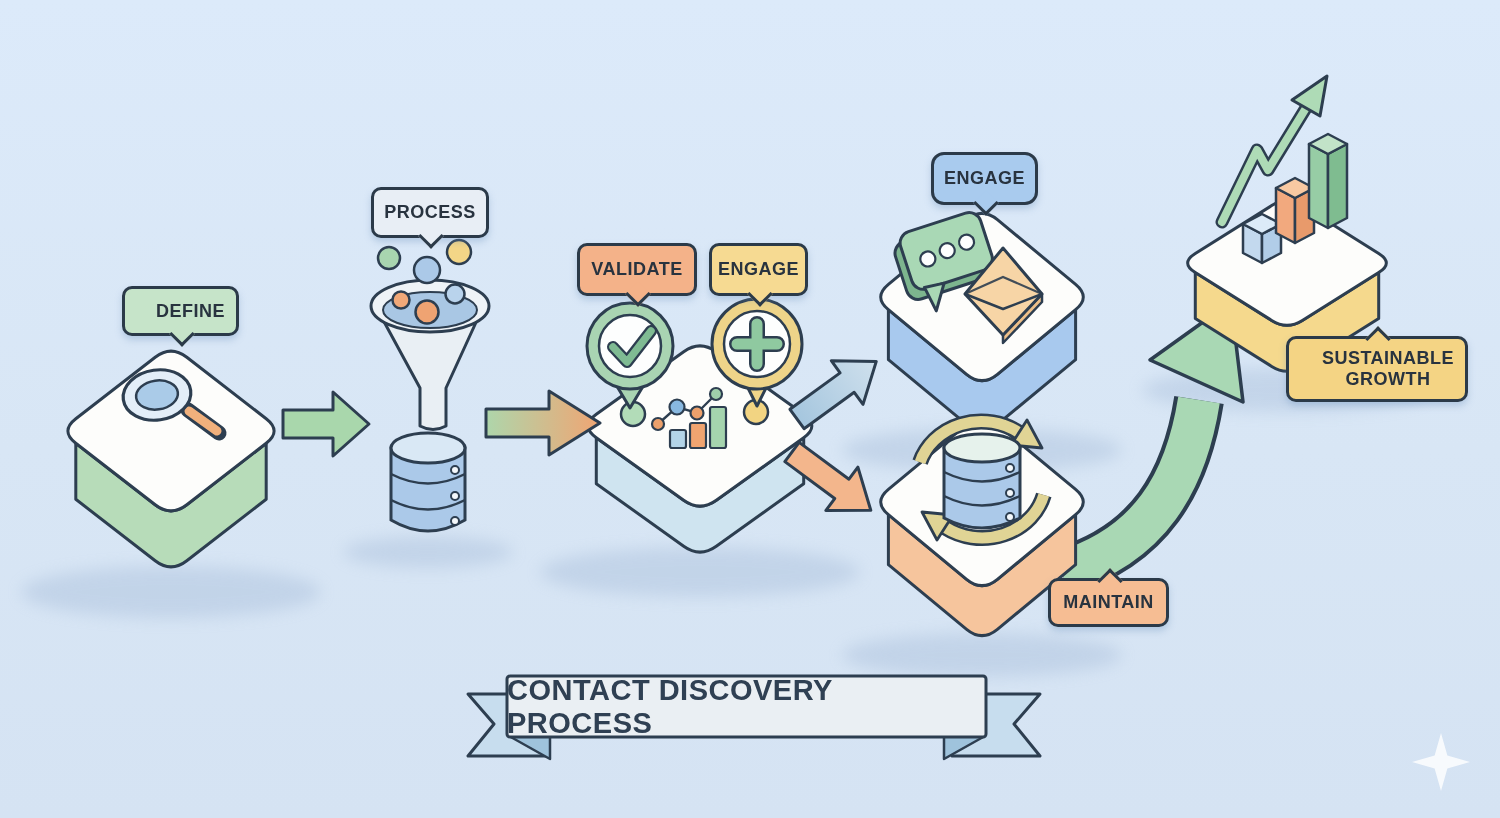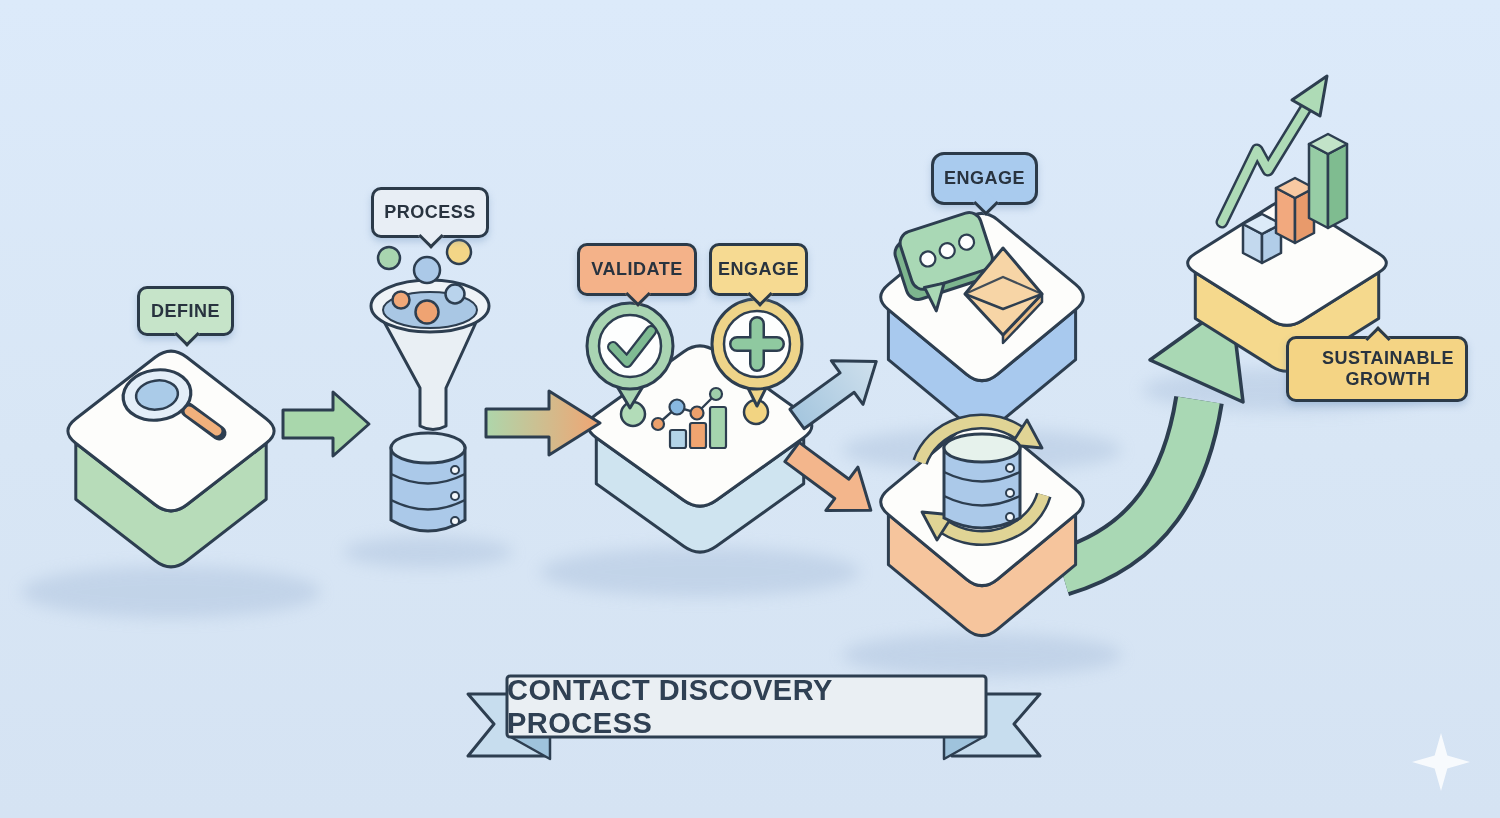--- a/index.html
+++ b/index.html
@@ -219,21 +219,21 @@
 
   <g stroke="#2d3e50" stroke-linejoin="round">
     <polygon points="546,694 468,694 494,724 468,756 546,756" fill="#c7ddee" stroke-width="3"></polygon>
     <polygon points="952,694 1040,694 1014,724 1040,756 952,756" fill="#c7ddee" stroke-width="3"></polygon>
     <polygon points="509,736 550,736 550,759" fill="#9fc3dc" stroke-width="2.5"></polygon>
     <polygon points="985,736 944,736 944,759" fill="#9fc3dc" stroke-width="2.5"></polygon>
     <rect x="507" y="676" width="479" height="61" rx="3" fill="#eaeff3" stroke-width="3"></rect>
   </g>
 </svg>
 
-<div class="bubble b-green tail-down" style="left:137px;top:286px;width:91px;height:44px;">
+<div class="bubble b-green tail-down" style="left:122px;top:286px;width:91px;height:44px;padding-left:20px;">
   <span>DEFINE</span>
   <span class="tail"></span>
 </div>
 
 <div class="bubble b-paleblue tail-down" style="left:371px;top:187px;width:112px;height:45px;">
   <span>PROCESS</span>
   <span class="tail"></span>
 </div>
 
 <div class="bubble b-salmon tail-down" style="left:577px;top:243px;width:114px;height:47px;">
@@ -244,20 +244,24 @@
 <div class="bubble b-yellow tail-down" style="left:709px;top:243px;width:93px;height:47px;">
   <span>ENGAGE</span>
   <span class="tail"></span>
 </div>
 
 <div class="bubble b-blue tail-down" style="left:931px;top:152px;width:101px;height:47px;">
   <span>ENGAGE</span>
   <span class="tail"></span>
 </div>
 
+<div class="bubble b-orange tail-up" style="left:1048px;top:578px;width:115px;height:43px;">
+  <span>MAINTAIN</span>
+  <span class="tail"></span>
+</div>
 
 <div class="bubble b-gold tail-up" style="left:1286px;top:336px;width:154px;height:60px;">
   <span>SUSTAINABLE GROWTH</span>
   <span class="tail"></span>
 </div>
 
 <div class="banner-text">
   <span>CONTACT DISCOVERY PROCESS</span>
 </div>
 

